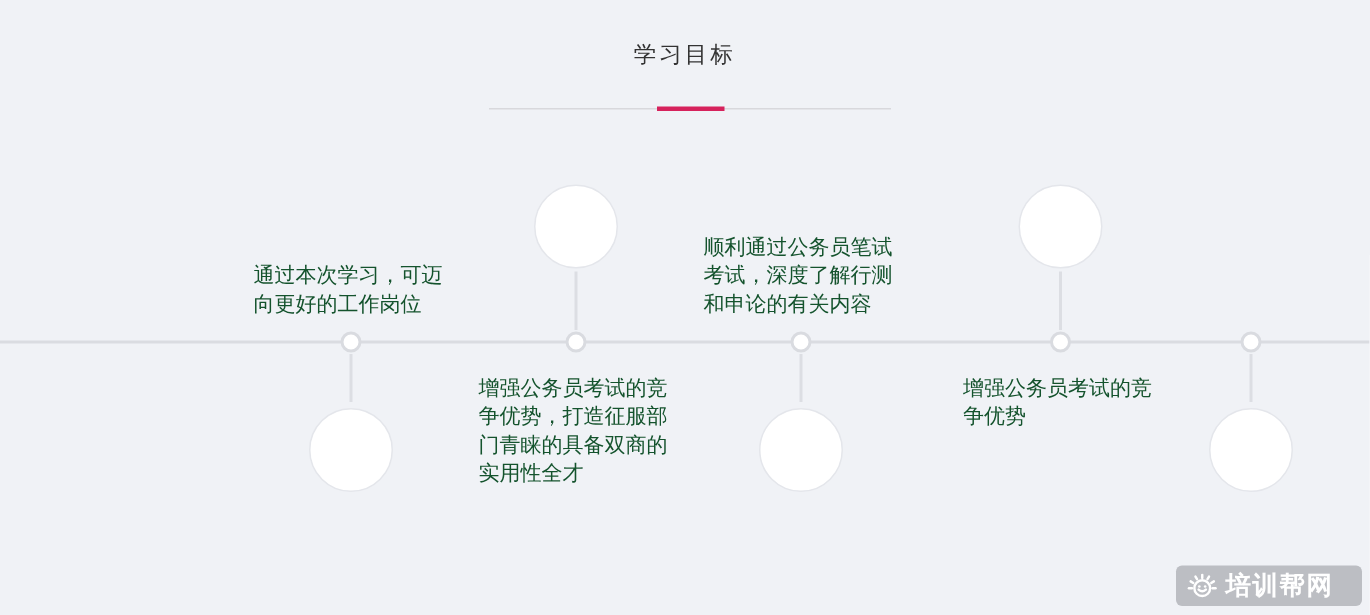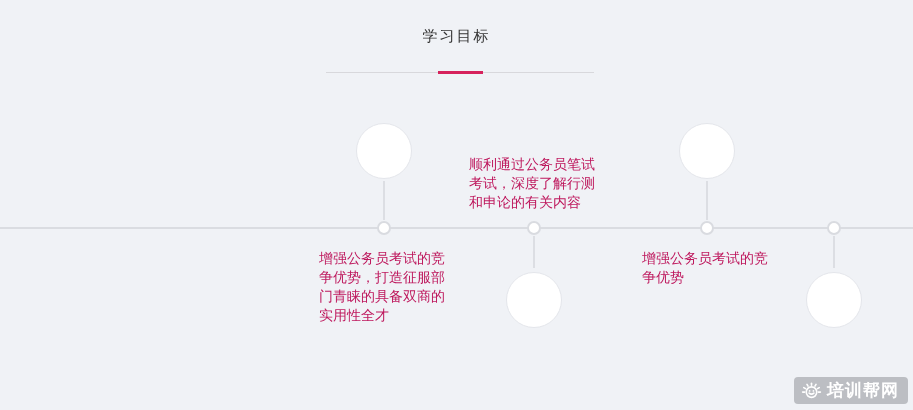--- a/index.html
+++ b/index.html
@@ -44,29 +44,29 @@
   }
   .conn-top    { top:181px; height:39px; }
   .conn-bottom { top:236px; height:32px; }
   .dot {
     position:absolute; left:50%; top:221px; margin-left:-7px;
     width:10px; height:10px; border-radius:50%;
     background:#ffffff; border:2px solid #d9dbe0;
   }
   .goal-text {
     position:absolute; left:0; width:130px;
-    font-size:14px; line-height:19px; color:#be185d;
+    font-size:14px; line-height:19px; color:#14532d;
     word-break:break-all; text-align:left;
   }
   .goal-below { top:249px; }
   .goal-above { bottom:198px; }
   
   .watermark {
     position:absolute; right:5px; bottom:6px;
-    height:27px; padding:0 9px 0 7px;
+    height:27px; padding:0 19px 0 7px;
     display:flex; align-items:center; gap:5px;
     background:#bcbec3; border-radius:4px;
   }
   .watermark-label {
     color:#ffffff; font-size:17px; font-weight:bold;
     letter-spacing:1px; white-space:nowrap;
   }
   .sun-icon { width:21px; height:21px; display:block; }
 </style>
 </head>
@@ -74,20 +74,26 @@
 
 <div class="stage">
 
   <div class="page-title">学习目标</div>
   <div class="title-rule"></div>
   <div class="title-rule-accent"></div>
 
   <div class="axis"></div>
 
 
+  <div class="node" style="left:169px">
+    <div class="goal-text goal-above">通过本次学习，可迈向更好的工作岗位</div>
+    <div class="dot"></div>
+    <div class="conn conn-bottom"></div>
+    <div class="circle circle-bottom"></div>
+  </div>
 
   <div class="node" style="left:319px">
     <div class="circle circle-top"></div>
     <div class="conn conn-top"></div>
     <div class="dot"></div>
     <div class="goal-text goal-below">增强公务员考试的竞争优势，打造征服部门青睐的具备双商的实用性全才</div>
   </div>
 
   <div class="node" style="left:469px">
     <div class="goal-text goal-above">顺利通过公务员笔试考试，深度了解行测和申论的有关内容</div>

